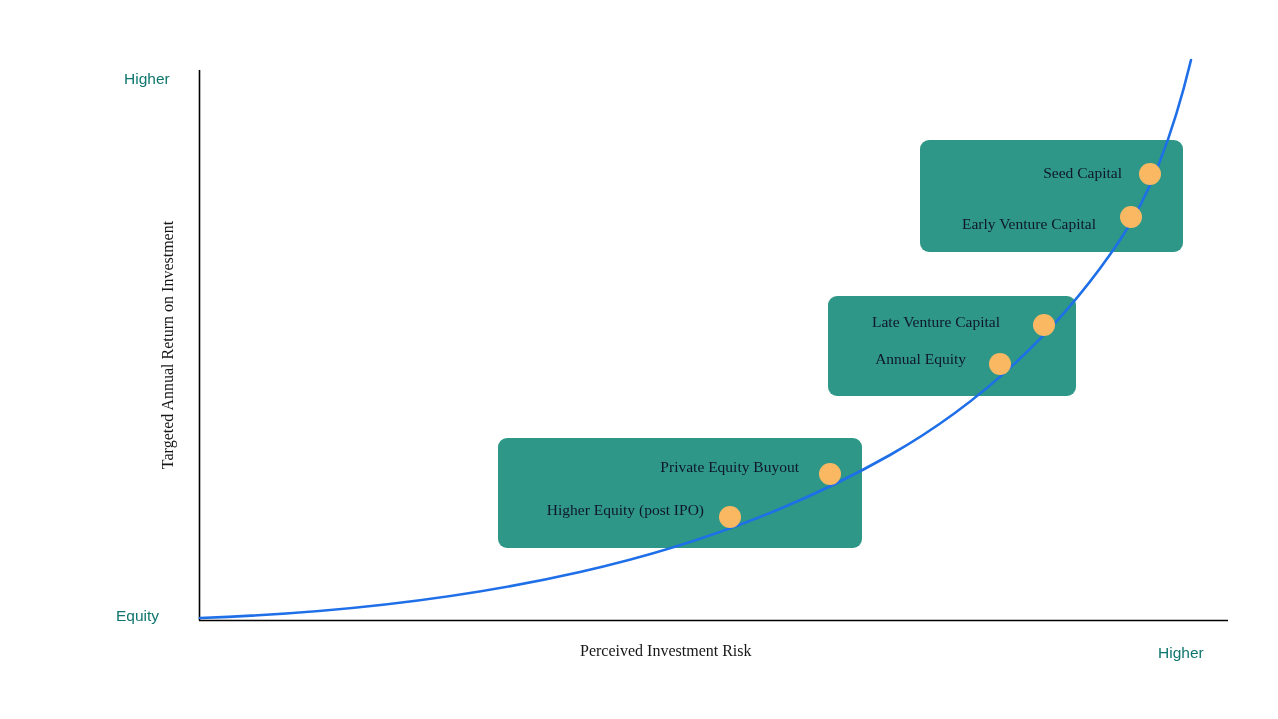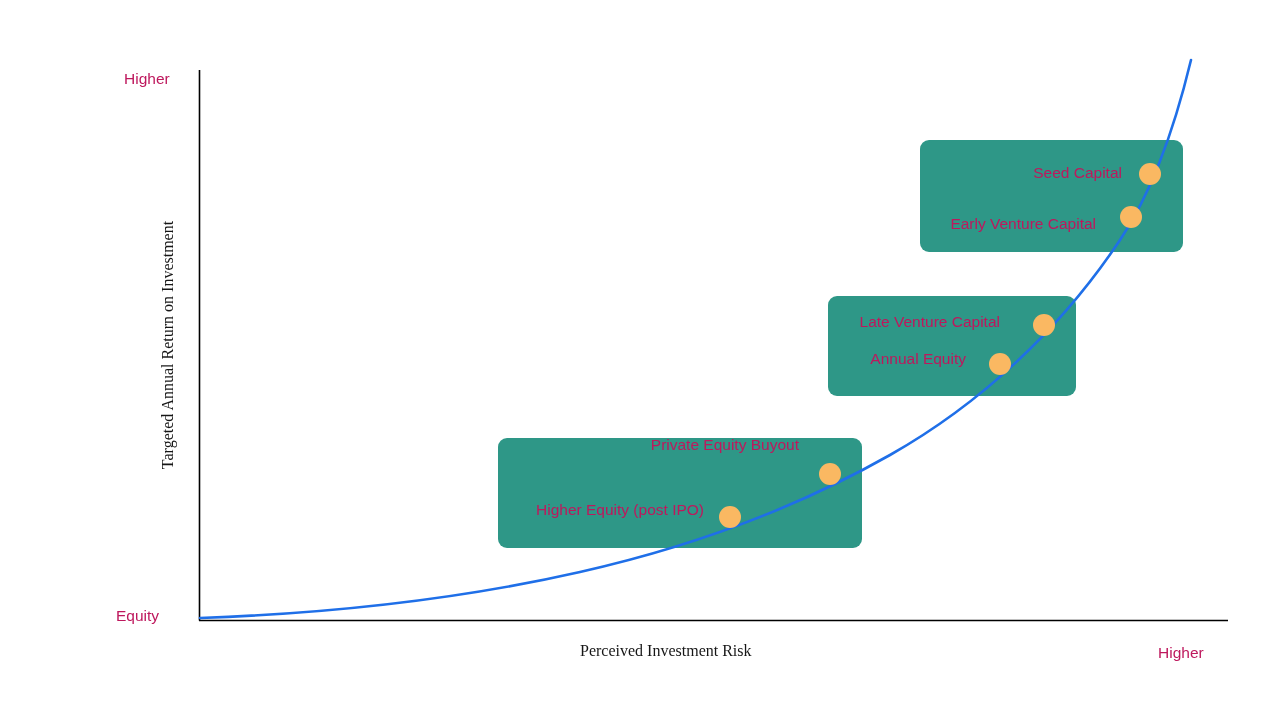--- a/index.html
+++ b/index.html
@@ -23,21 +23,21 @@
     top: 0;
     width: 1278px;
     height: 719px;
   }
 
   
   .axis-tick-label {
     position: absolute;
     font-family: "Liberation Sans", sans-serif;
     font-size: 15.5px;
-    color: #be185d;
+    color: #0f766e;
     white-space: nowrap;
     line-height: 1;
   }
   #y-label-higher { left: 124px; top: 71px; }
   #y-label-lower  { left: 116px; top: 608px; }
   #x-label-higher { left: 1158px; top: 645px; }
 
   
   .axis-title {
     position: absolute;
@@ -61,23 +61,23 @@
   
   .category-box {
     position: absolute;
     background: #2e9787;
     border-radius: 9px;
   }
 
   
   .item-label {
     position: absolute;
-    font-family: Liberation Sans, sans-serif;
+    font-family: Liberation Serif, serif;
     font-size: 15.5px;
-    color: #be185d;
+    color: #0f172a;
     white-space: nowrap;
     line-height: 1;
     transform: translate(-100%, -50%);
   }
 
   
   .data-dot {
     position: absolute;
     width: 22px;
     height: 22px;
@@ -119,21 +119,21 @@
 
   <div class="data-dot" style="left:830px; top:474px;"></div>
   <div class="data-dot" style="left:730px; top:517px;"></div>
 
   <div class="item-label" style="left:1122px; top:173px;">Seed Capital</div>
   <div class="item-label" style="left:1096px; top:224px;">Early Venture Capital</div>
 
   <div class="item-label" style="left:1000px; top:322px;">Late Venture Capital</div>
   <div class="item-label" style="left:966px; top:359px;">Annual Equity</div>
 
-  <div class="item-label" style="left:799px; top:445px;">Private Equity Buyout</div>
+  <div class="item-label" style="left:799px; top:467px;">Private Equity Buyout</div>
   <div class="item-label" style="left:704px; top:510px;">Higher Equity (post IPO)</div>
 
   <div class="axis-tick-label" id="y-label-higher">Higher</div>
 
   <div class="axis-tick-label" id="y-label-lower">Equity</div>
 
   <div class="axis-tick-label" id="x-label-higher">Higher</div>
 
   <div class="axis-title" id="x-axis-title">Perceived Investment Risk</div>
 

